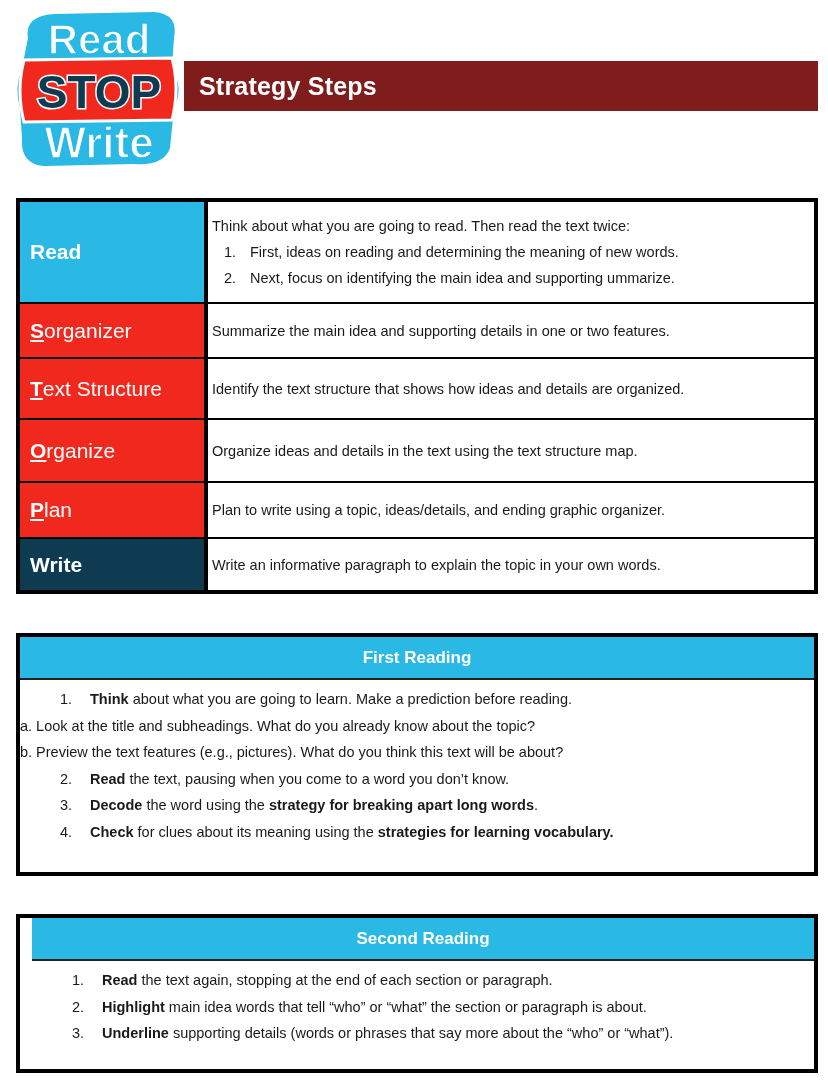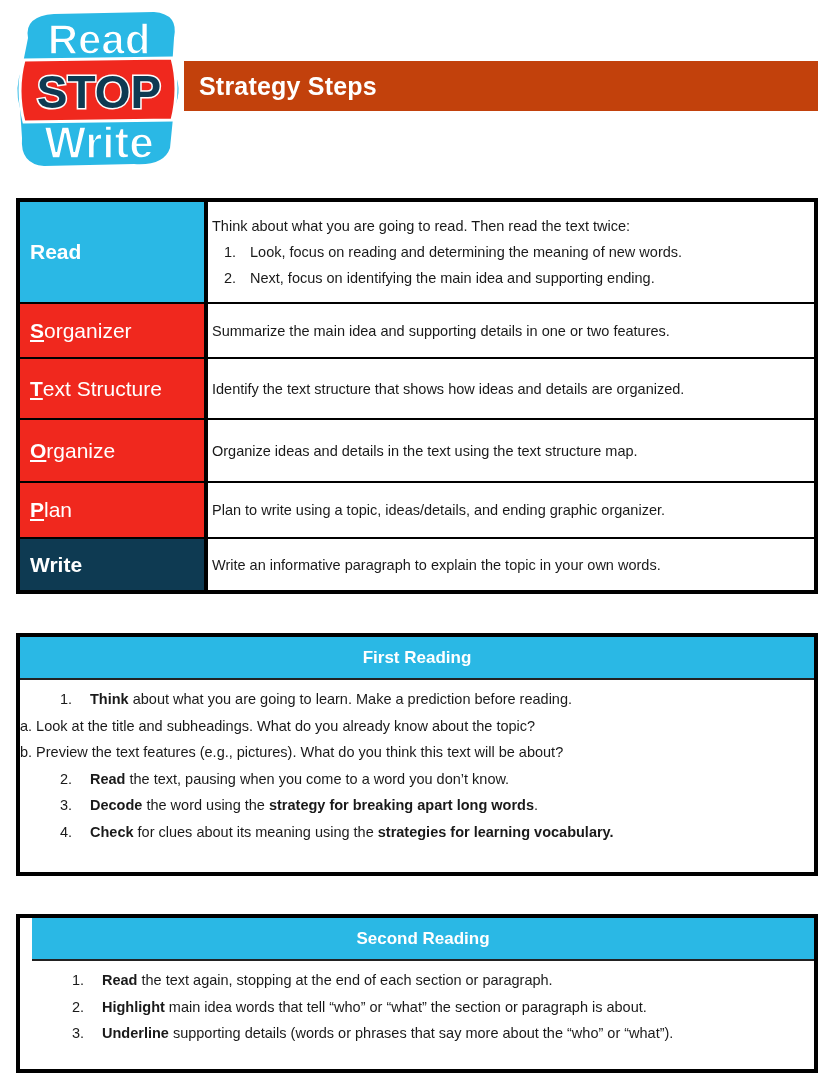--- a/index.html
+++ b/index.html
@@ -5,21 +5,21 @@
   html, body { margin:0; padding:0; background:#ffffff; }
   body { width:828px; height:1086px; position:relative; overflow:hidden;
          font-family:"Liberation Sans", "DejaVu Sans", sans-serif; color:#1a1a1a; }
 
   
   .logo { position:absolute; left:14px; top:8px; width:170px; height:160px; }
   .logo svg { width:100%; height:100%; }
 
   
   .banner { position:absolute; left:184px; top:61px; width:634px; height:50px;
-            background:#c2410c; display:flex; align-items:center; }
+            background:#7f1d1d; display:flex; align-items:center; }
   .banner-title { color:#ffffff; font-weight:bold; font-size:25px; margin-left:15px; letter-spacing:0.2px; }
 
   
   .steps { position:absolute; left:16px; top:198px; width:802px; height:396px;
            border:4px solid #000; box-sizing:border-box; background:#000; }
   .steps-row { position:absolute; left:0; right:0; display:flex; }
   .step-label { width:184px; box-sizing:border-box; display:flex; align-items:center;
                 padding-left:10px; color:#fff; font-size:21px; }
   .step-label.bold { font-weight:bold; }
   .step-label .init { text-decoration:underline; font-weight:bold; }
@@ -67,25 +67,25 @@
 <div class="steps">
 
   <div class="steps-row" style="top:0; height:100px;">
     <div class="step-label bold" style="background:#2ab8e5;">
       <span>Read</span>
     </div>
     <div class="step-desc">
       <div class="line">Think about what you are going to read. Then read the text twice:</div>
       <div class="sub">
         <span class="num">1.</span>
-        <span>Look, focus on reading and determining the meaning of new words.</span>
+        <span>First, ideas on reading and determining the meaning of new words.</span>
       </div>
       <div class="sub">
         <span class="num">2.</span>
-        <span>Next, focus on identifying the main idea and supporting ending.</span>
+        <span>Next, focus on identifying the main idea and supporting ummarize.</span>
       </div>
     </div>
   </div>
 
   <div class="steps-row" style="top:102px; height:53px;">
     <div class="step-label" style="background:#f0281e;">
       <span class="init">S</span>
         <span>organizer</span>
     </div>
     <div class="step-desc">Summarize the main idea and supporting details in one or two features.</div>

